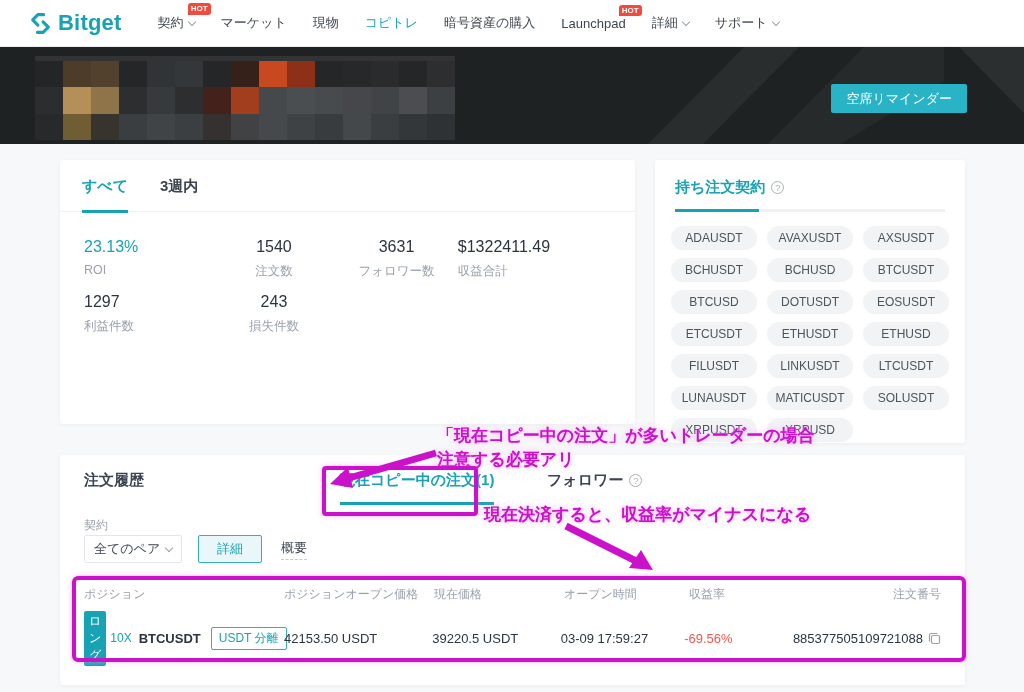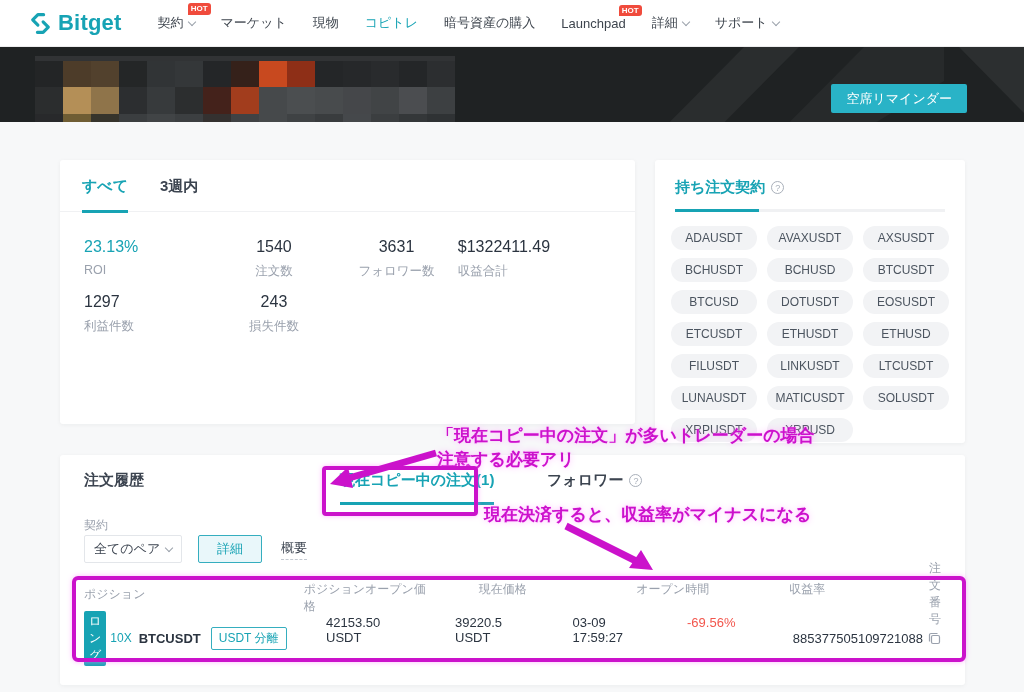--- a/index.html
+++ b/index.html
@@ -18,21 +18,21 @@
   .menu-item{position:relative;font-size:13px;color:#3e454e;cursor:pointer;white-space:nowrap;display:flex;align-items:center;}
   .menu-item.active{color:var(--teal);}
   .chev{display:inline-block;width:6px;height:6px;border-right:1.4px solid #9aa1ab;border-bottom:1.4px solid #9aa1ab;transform:rotate(45deg);margin-left:5px;margin-top:-3px;}
   .hot-badge{position:absolute;top:-11px;right:-16px;background:var(--hot);color:#fff;font-size:8px;font-weight:700;padding:1px 3px;border-radius:3px 3px 3px 0;line-height:1.2;}
   .nav-right{margin-left:auto;display:flex;align-items:center;gap:20px;}
   .nav-right .txt{font-size:13px;color:#3e454e;cursor:pointer;white-space:nowrap;}
   .nav-ic{position:relative;width:18px;height:18px;display:flex;align-items:center;justify-content:center;cursor:pointer;color:#4a515a;}
   .red-dot{position:absolute;top:-2px;right:-2px;width:7px;height:7px;border-radius:50%;background:var(--hot);}
 
   
-  .banner{position:absolute;left:0;top:47px;width:1024px;height:75px;background:#1f2223;overflow:hidden;}
+  .banner{position:absolute;left:0;top:47px;width:1024px;height:97px;background:#1f2223;overflow:hidden;}
   .watermark{position:absolute;right:0;top:0;height:101px;}
   .mosaic-wrap{position:absolute;left:35px;top:9px;width:420px;height:84px;}
   .mosaic-strip{width:100%;height:5px;background:#313335;}
   .mosaic{display:grid;grid-template-columns:repeat(15,1fr);grid-auto-rows:1fr;width:100%;height:79px;}
   .reminder-btn{position:absolute;right:57px;top:37px;height:29px;padding:0 15px;background:var(--teal-btn);color:#fff;font-size:13px;border:none;border-radius:2px;cursor:pointer;display:flex;align-items:center;}
 
   
   .card{position:absolute;background:#fff;border-radius:3px;box-shadow:0 1px 4px rgba(20,30,40,.05);}
   .card-stats{left:60px;top:160px;width:575px;height:264px;}
   .card-pos{left:655px;top:160px;width:310px;height:283px;}
@@ -67,21 +67,21 @@
   .ord-tab.t1{left:24px;}
   .ord-tab.t2{left:280px;color:var(--teal);font-weight:700;border-bottom:3px solid var(--teal);}
   .ord-tab.t3{left:487px;}
   .filter-label{position:absolute;left:24px;top:62px;font-size:12px;color:#9aa1ad;}
   .pair-select{position:absolute;left:24px;top:80px;width:98px;height:28px;border:1px solid #e3e6ea;border-radius:2px;background:#fff;display:flex;align-items:center;justify-content:space-between;padding:0 9px;font-size:13px;color:#3c4450;cursor:pointer;}
   .view-btn{position:absolute;top:80px;height:28px;width:64px;font-size:13px;display:flex;align-items:center;justify-content:center;cursor:pointer;border-radius:2px;}
   .view-btn.detail{left:138px;border:1px solid #35aebf;background:#e9f7fa;color:var(--teal);}
   .view-btn.summary{left:202px;background:#fff;color:#3c4450;border:none;}
   .view-btn.summary .sum-txt{border-bottom:1px dashed #c3c9d1;padding-bottom:2px;}
   .ord-table{position:absolute;left:24px;top:126px;width:857px;}
-  .t-head,.t-row{display:flex;gap:42px;}
+  .t-head,.t-row{display:flex;align-items:center;}
   .t-head{height:26px;}
   .t-head span{font-size:12px;color:#9aa1ad;}
   .t-row{height:46px;margin-top:8px;cursor:pointer;}
   .c1{width:200px;display:flex;align-items:center;}
   .c2{width:150px;}.c3{width:130px;}.c4{width:125px;}.c5{width:110px;}
   .c6{flex:1;text-align:right;display:flex;align-items:center;justify-content:flex-end;gap:5px;}
   .t-row .cell{font-size:13px;color:#2b3440;}
   .t-row .roi-neg{color:var(--red);}
   .side-badge{background:var(--teal);color:#fff;font-size:12px;padding:2px 5px;border-radius:2px;}
   .lev{color:var(--teal);font-size:12px;margin:0 7px 0 4px;}

